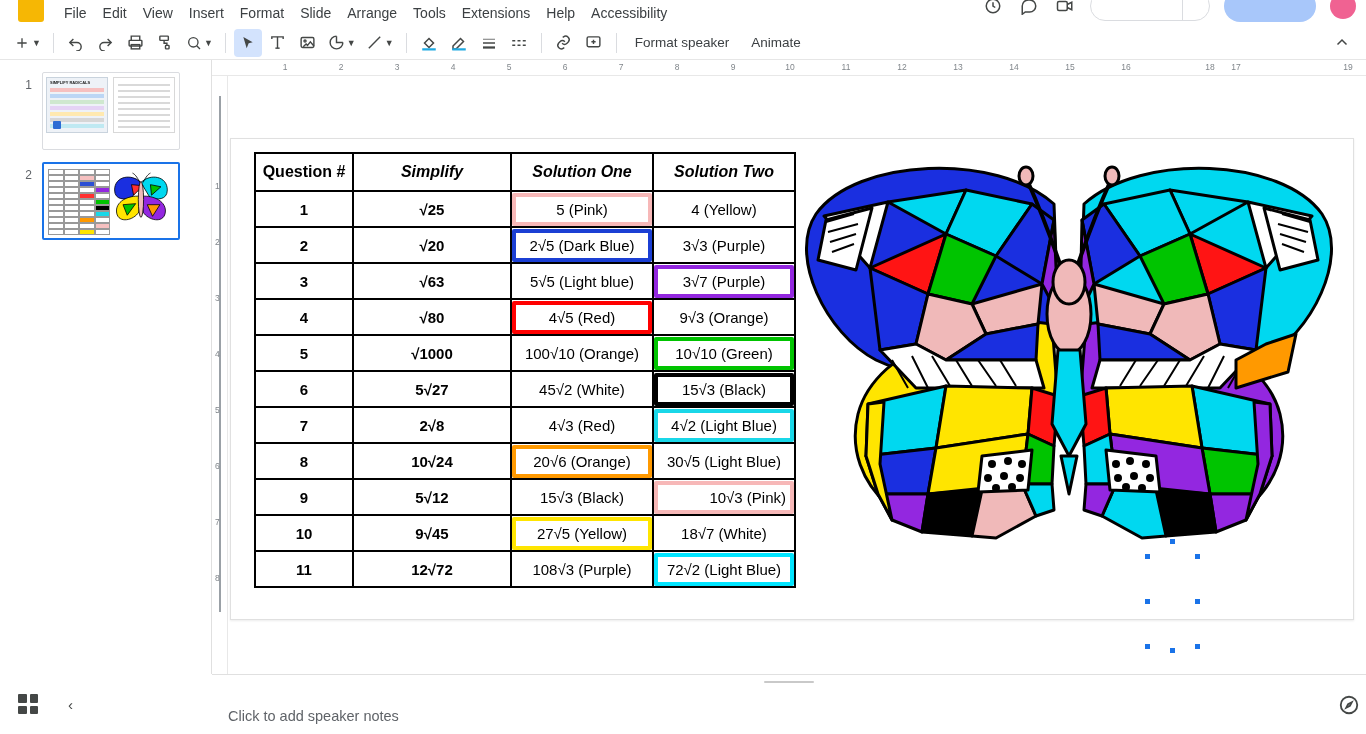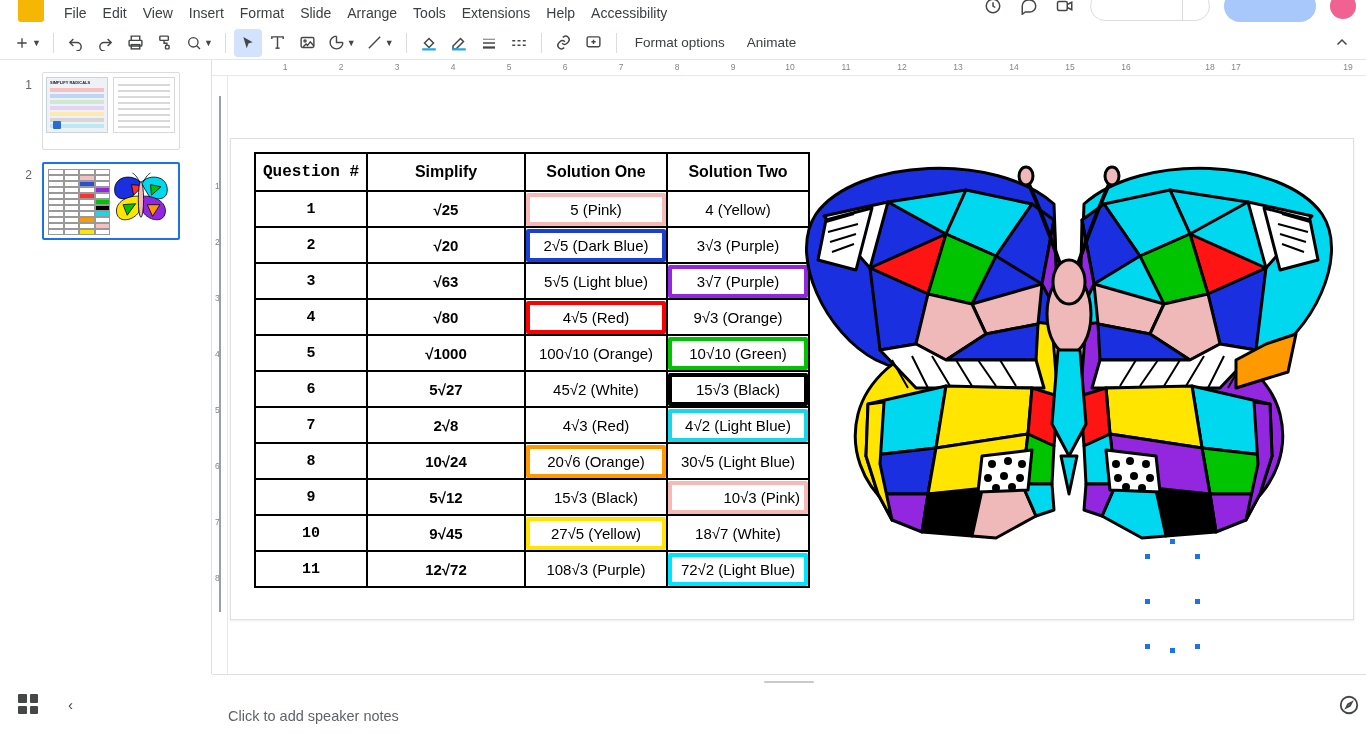--- a/index.html
+++ b/index.html
@@ -100,23 +100,23 @@
 
   
   table.qtable {
     position: absolute; left: 23px; top: 13px;
     border-collapse: collapse; background: #fff;
   }
   table.qtable th, table.qtable td {
     border: 2px solid #000; text-align: center; vertical-align: middle;
     height: 36px; font-size: 15px; color: #000; padding: 0 6px;
   }
-  table.qtable th { font-weight: bold; font-size: 16px; height: 38px;}
+  table.qtable th { font-style: italic; font-weight: bold; font-size: 16px; height: 38px;}
   table.qtable th:first-child { font-style: normal; }
-  .col-q { width: 112px; font-weight: bold; font-size: 16px; font-family: Liberation Mono, monospace; }
+  .col-q { width: 98px; font-weight: bold; font-size: 16px; }
   .col-s { width: 158px; font-weight: bold; font-size: 17px; }
   .col-a { width: 142px; }
 
   
   .hl { display: block; margin: -2px -6px; padding: 4px 4px; border-radius: 2px; }
   .hl-pink      { border: 4px solid #f7b8b8; background: #fff; }
   .hl-darkblue  { border: 4px solid #1b3fd4; }
   .hl-purple    { border: 4px solid #9327e0; }
   .hl-red       { border: 4px solid #ff0000; }
   .hl-green     { border: 4px solid #00c400; }
@@ -300,21 +300,21 @@
           <path d="M14 11a5 5 0 0 0-7 0l-2 2a5 5 0 0 0 7 7l1-1"></path>
         </svg>
     </div>
     <div class="tbtn">
       <svg width="17" height="17" viewBox="0 0 24 24" fill="none" stroke="#444746" stroke-width="2">
           <rect x="3" y="4" width="18" height="14" rx="2"></rect>
           <path d="M12 8v6M9 11h6"></path>
         </svg>
     </div>
     <div class="tsep"></div>
-    <div class="tlabel">Format options</div>
+    <div class="tlabel">Format speaker</div>
     <div class="tlabel">Animate</div>
     <div class="tbtn tb-right">
       <svg width="18" height="18" viewBox="0 0 24 24" fill="none" stroke="#444746" stroke-width="2">
           <path d="M6 14l6-6 6 6"></path>
         </svg>
     </div>
   </div>
 
   <div class="filmstrip">
 

